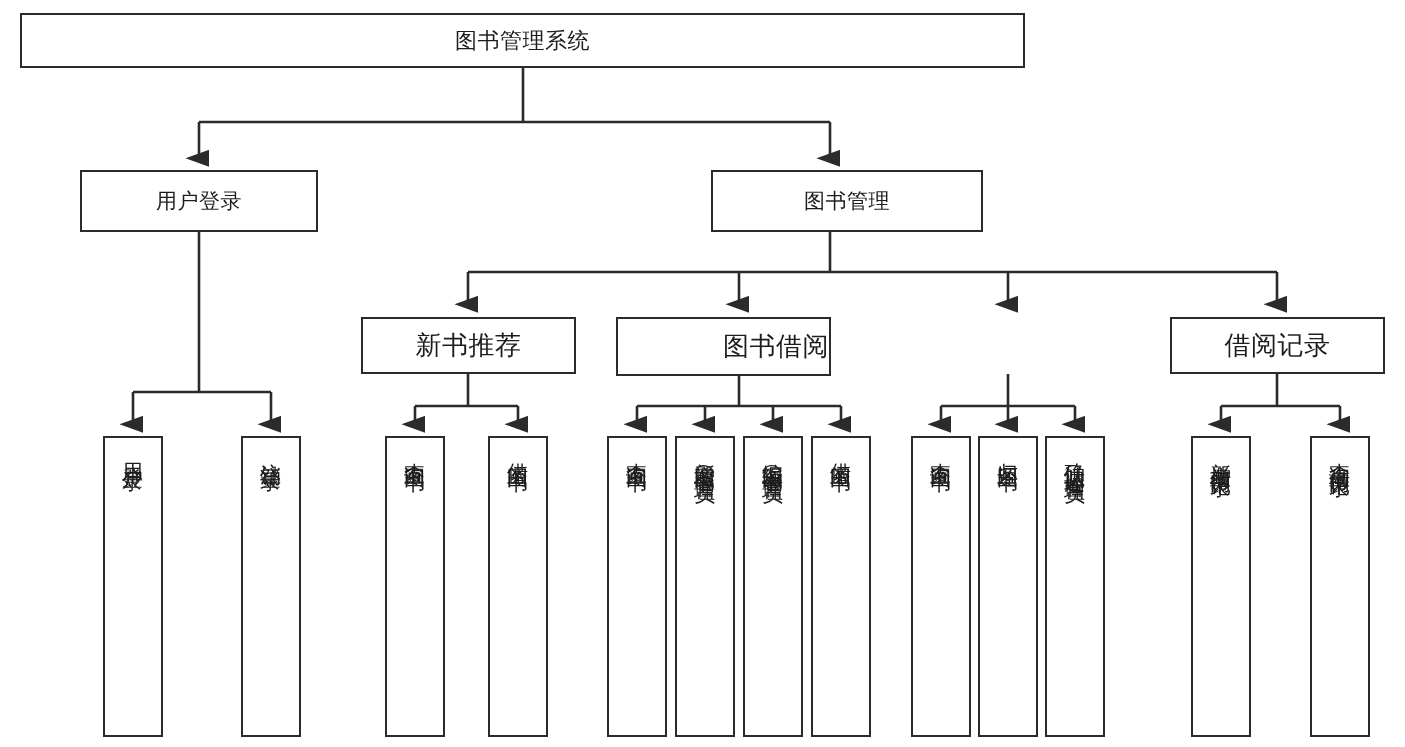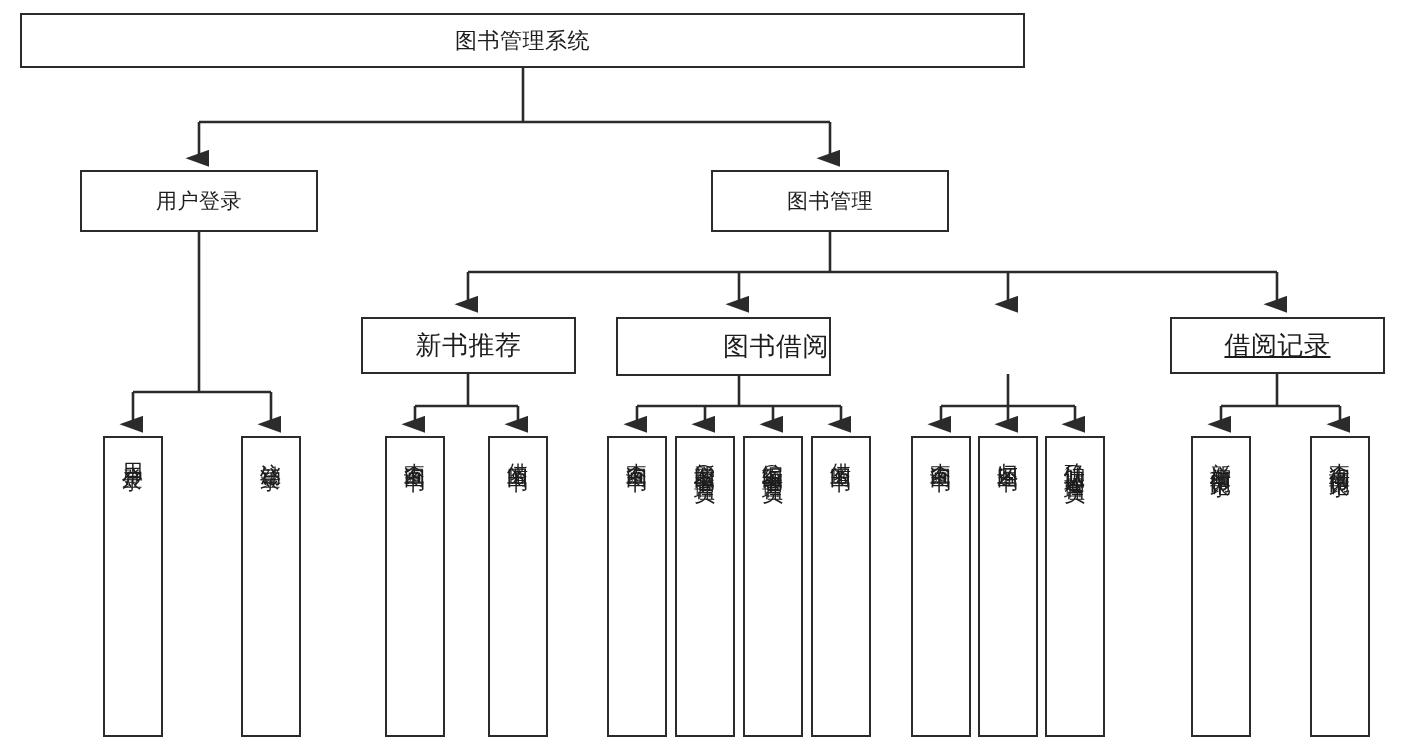--- a/index.html
+++ b/index.html
@@ -129,31 +129,31 @@
     </g>
   </svg>
 
   <div class="node root" style="left:20px; top:13px; width:1005px; height:55px;">
     <span class="node-label">图书管理系统</span>
   </div>
 
   <div class="node level2" style="left:80px; top:170px; width:238px; height:62px;">
     <span class="node-label">用户登录</span>
   </div>
-  <div class="node level2" style="left:711px; top:170px; width:238px; height:62px;">
+  <div class="node level2" style="left:711px; top:170px; width:272px; height:62px;">
     <span class="node-label">图书管理</span>
   </div>
 
   <div class="node level3" style="left:361px; top:317px; width:215px; height:57px;">
     <span class="node-label">新书推荐</span>
   </div>
   <div class="node level3" style="left:616px; top:317px; width:215px; height:59px;justify-content:flex-end;">
     <span class="node-label">图书借阅</span>
   </div>
-  <div class="node level3" style="left:1170px; top:317px; width:215px; height:57px;text-decoration:underline;">
+  <div class="node level3" style="left:1170px; top:317px; width:215px; height:57px;">
     <span class="node-label">借阅记录</span>
   </div>
 
   <div class="node leaf" style="left:103px; top:436px; width:60px; height:301px;">
     <span class="node-label">用户登录</span>
   </div>
   <div class="node leaf" style="left:241px; top:436px; width:60px; height:301px;">
     <span class="node-label">注销登录</span>
   </div>
 

